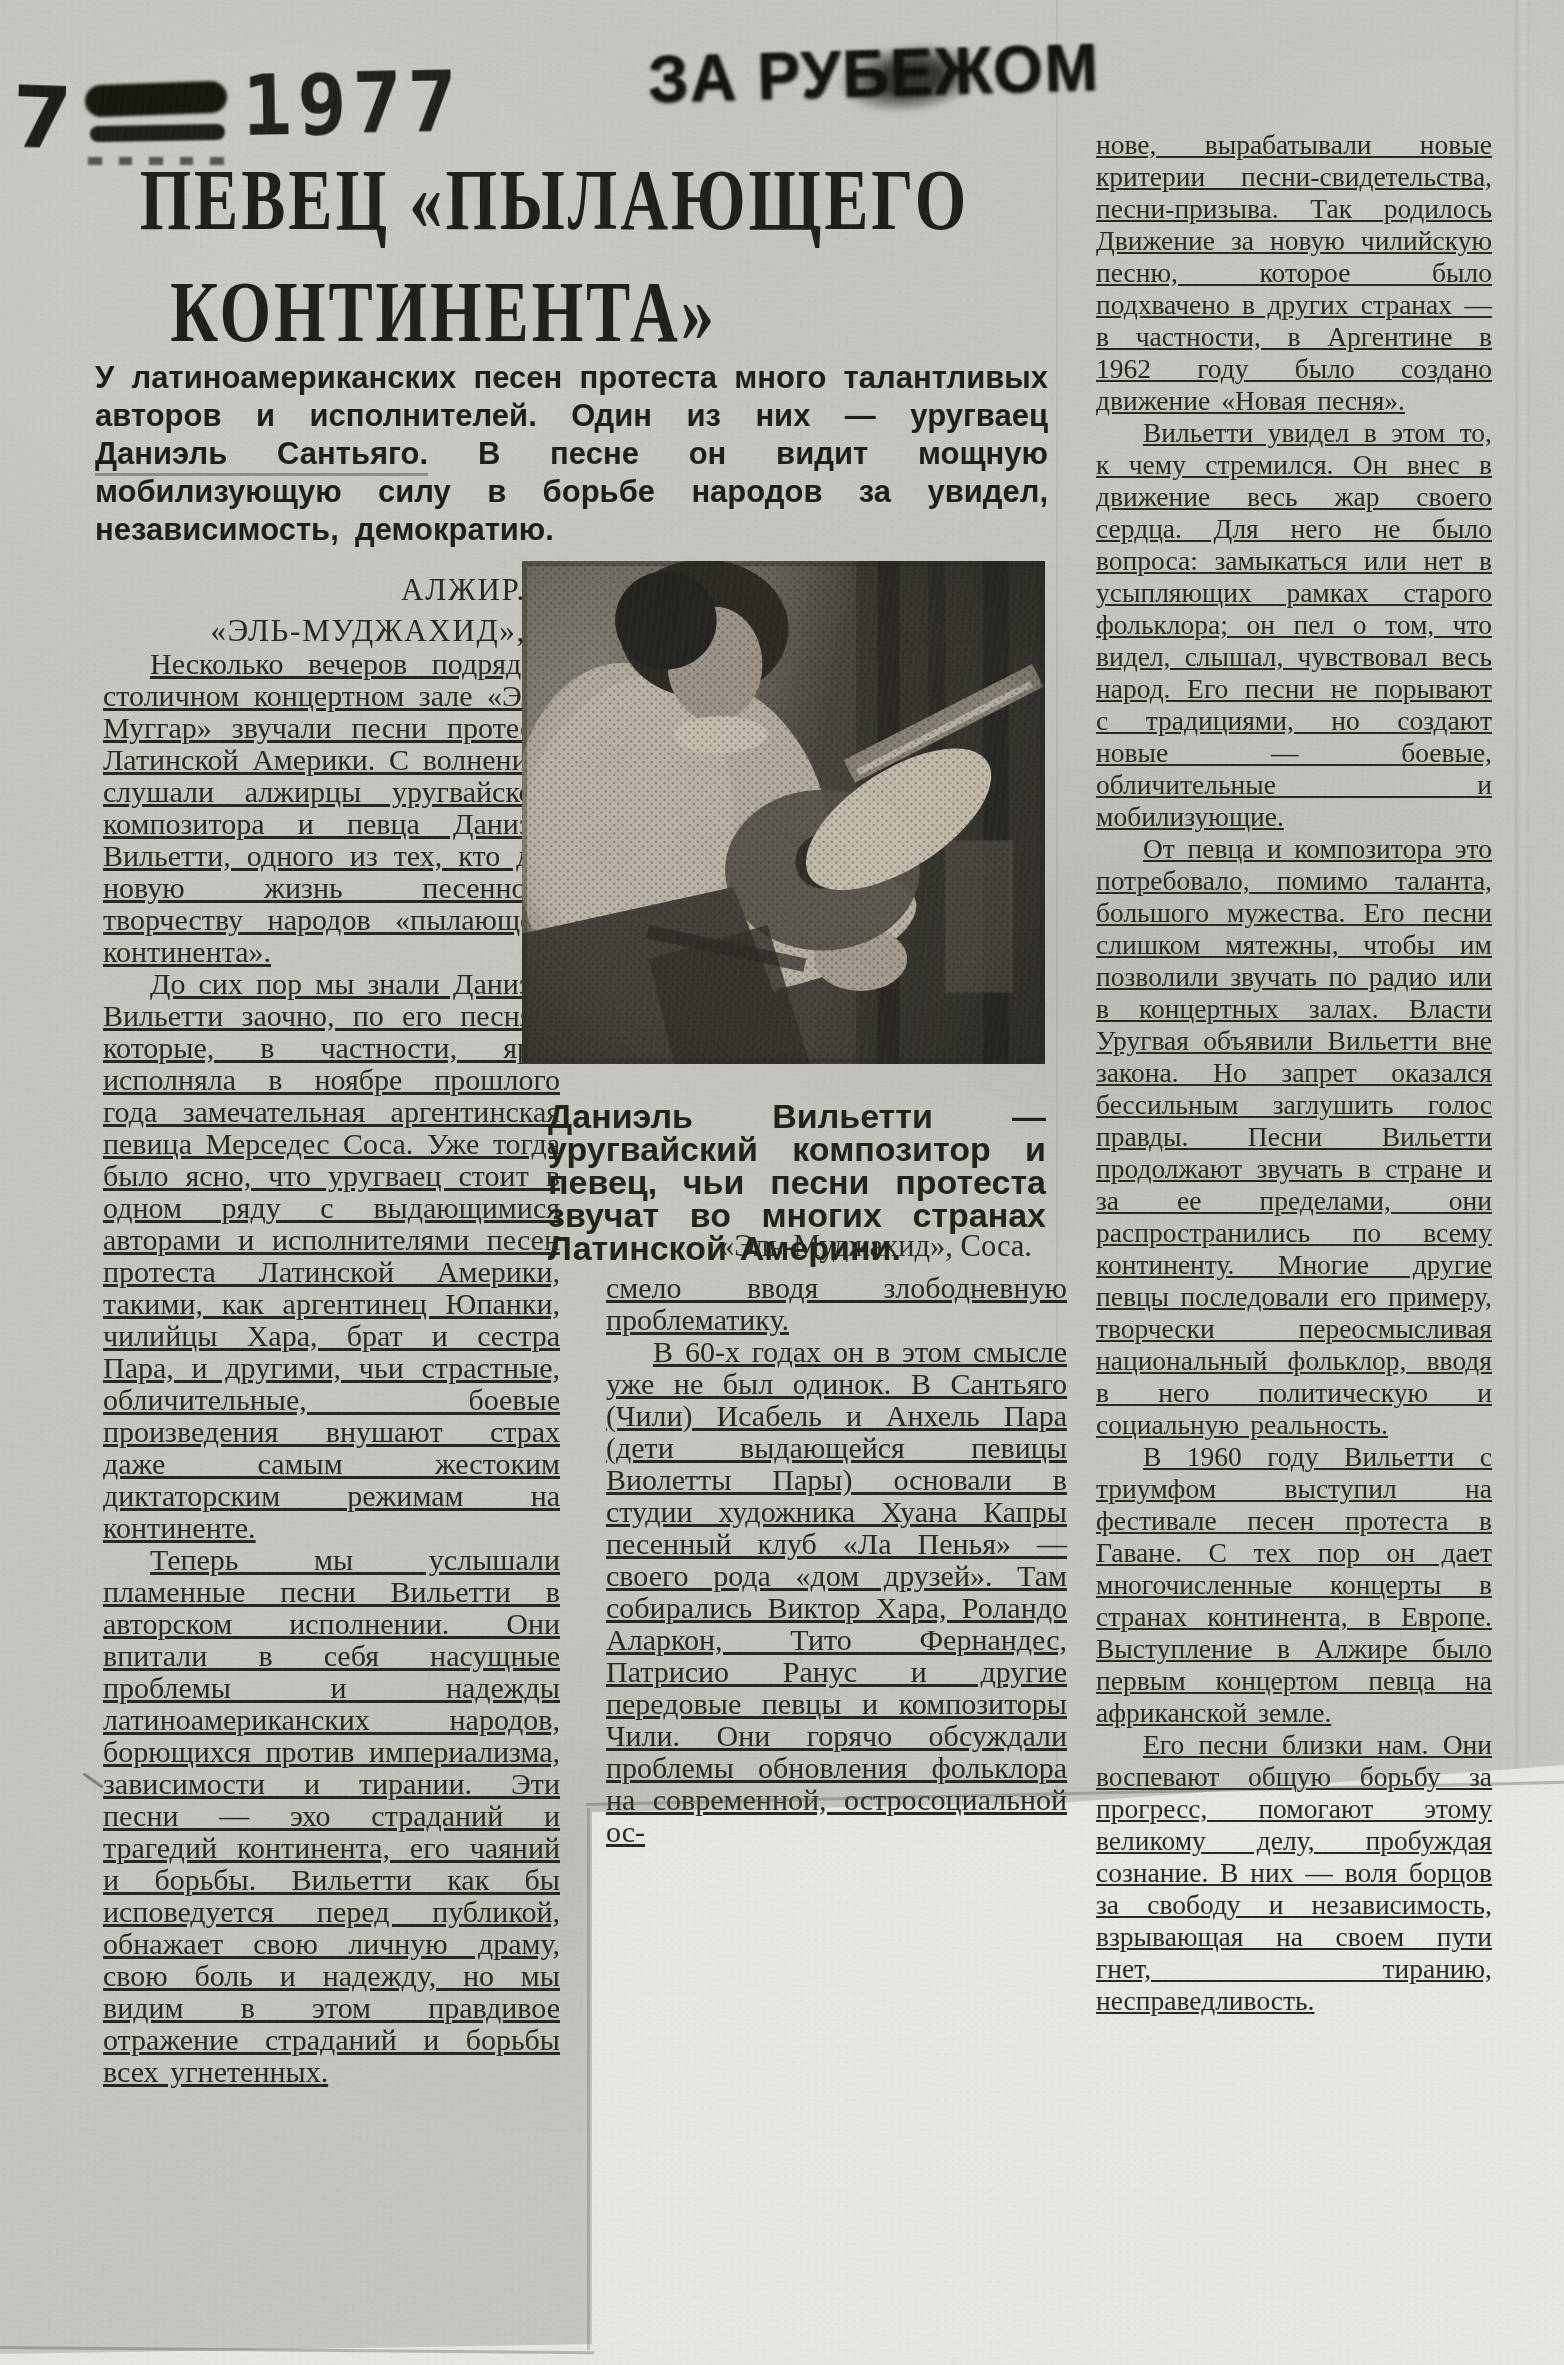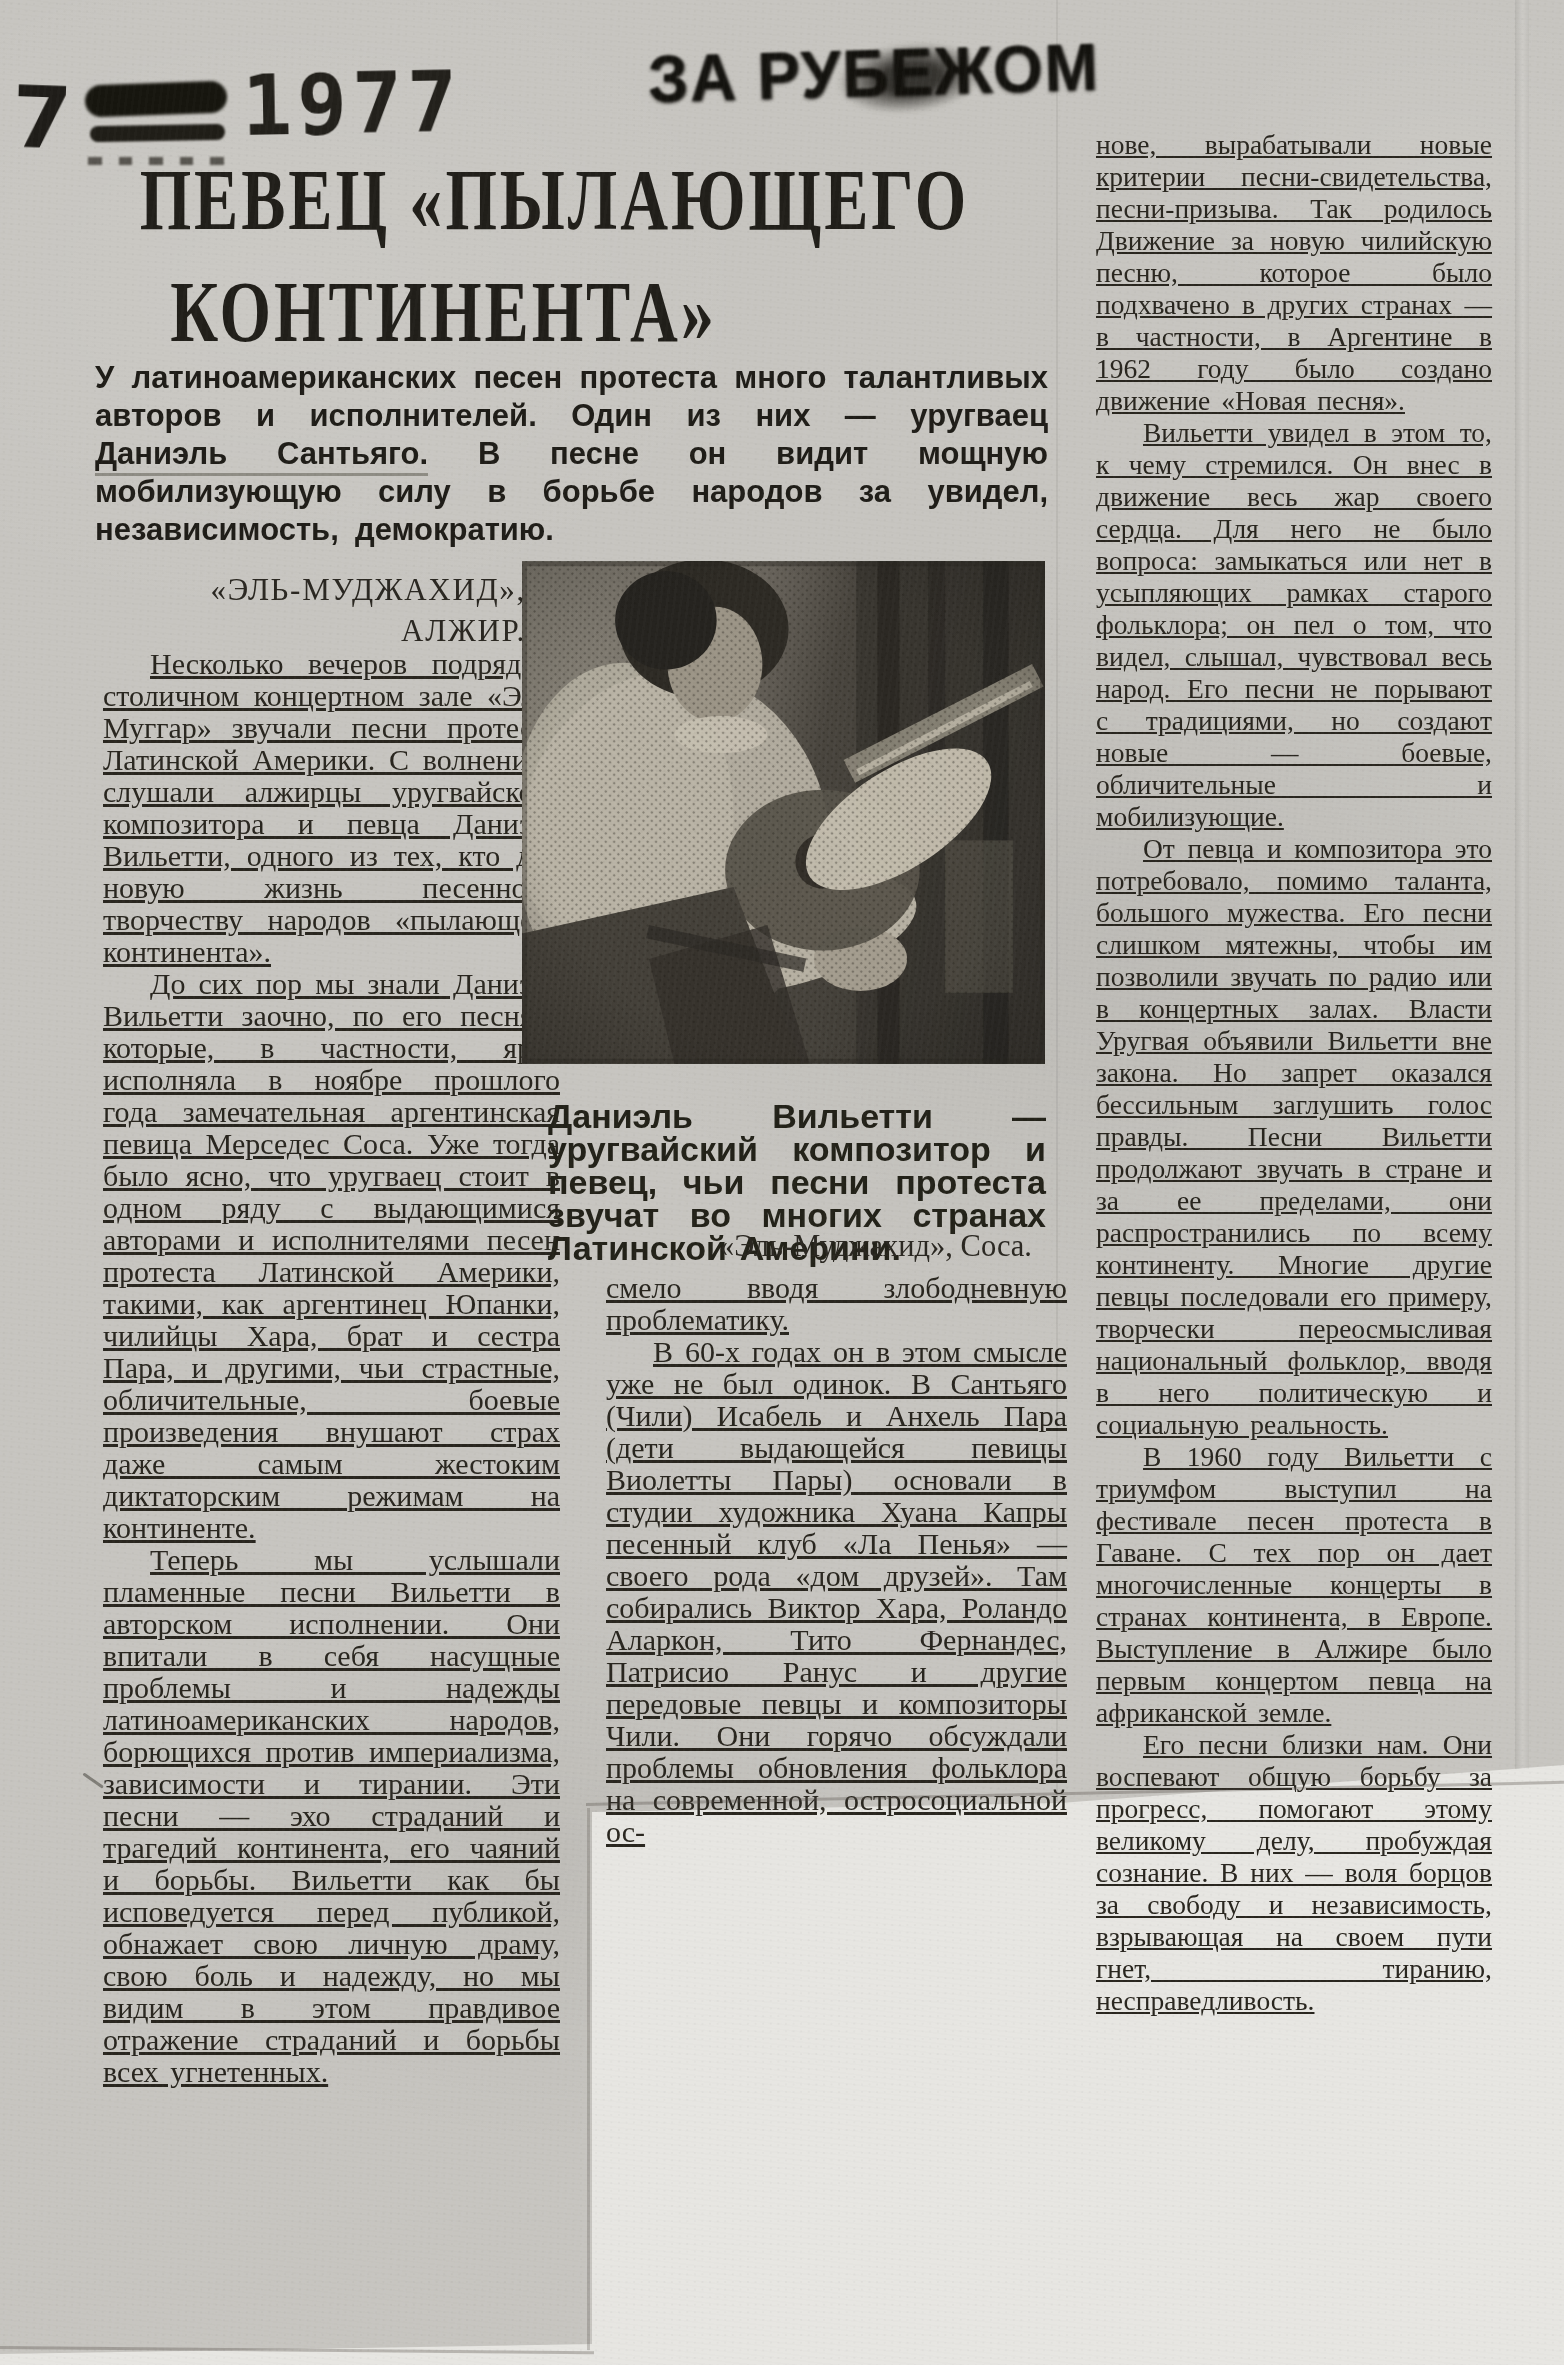--- a/index.html
+++ b/index.html
@@ -126,22 +126,22 @@
   <div class="rubric-blot"></div>
 
   <div class="title">
     <div class="title-line">ПЕВЕЦ «ПЫЛАЮЩЕГО</div>
     <div class="title-line">КОНТИНЕНТА»</div>
   </div>
 
   <div class="lead"><span>У латиноамериканских песен протеста много талантливых авторов и исполнителей. Один из них — уругваец </span><span class="pencil-underline">Даниэль Сантьяго.</span><span> В песне он видит мощную мобилизующую силу в борьбе народов за увидел, независимость, демократию.</span></div>
 
   <div class="source-head">
+    <div>АЛЖИР.</div>
     <div>«ЭЛЬ-МУДЖАХИД»,</div>
-    <div>АЛЖИР.</div>
   </div>
 
   <div class="col-left body-text">
     <p>Несколько вечеров подряд в столичном концертном зале «Эль-Муггар» звучали песни протеста Латинской Америки. С волнением слушали алжирцы уругвайского композитора и певца Даниэля Вильетти, одного из тех, кто дал новую жизнь песенному творчеству народов «пылающего континента».</p>
     <p>До сих пор мы знали Даниэля Вильетти заочно, по его песням, которые, в частности, ярко исполняла в ноябре прошлого года замечательная аргентинская певица Мерседес Соса. Уже тогда было ясно, что уругваец стоит в одном ряду с выдающимися авторами и исполнителями песен протеста Латинской Америки, такими, как аргентинец Юпанки, чилийцы Хара, брат и сестра Пара, и другими, чьи страстные, обличительные, боевые произведения внушают страх даже самым жестоким диктаторским режимам на континенте.</p>
     <p>Теперь мы услышали пламенные песни Вильетти в авторском исполнении. Они впитали в себя насущные проблемы и надежды латиноамериканских народов, борющихся против империализма, зависимости и тирании. Эти песни — эхо страданий и трагедий континента, его чаяний и борьбы. Вильетти как бы исповедуется перед публикой, обнажает свою личную драму, свою боль и надежду, но мы видим в этом правдивое отражение страданий и борьбы всех угнетенных.</p>
   </div>
 
   <div class="photo">
     <svg viewBox="0 0 618 594">

